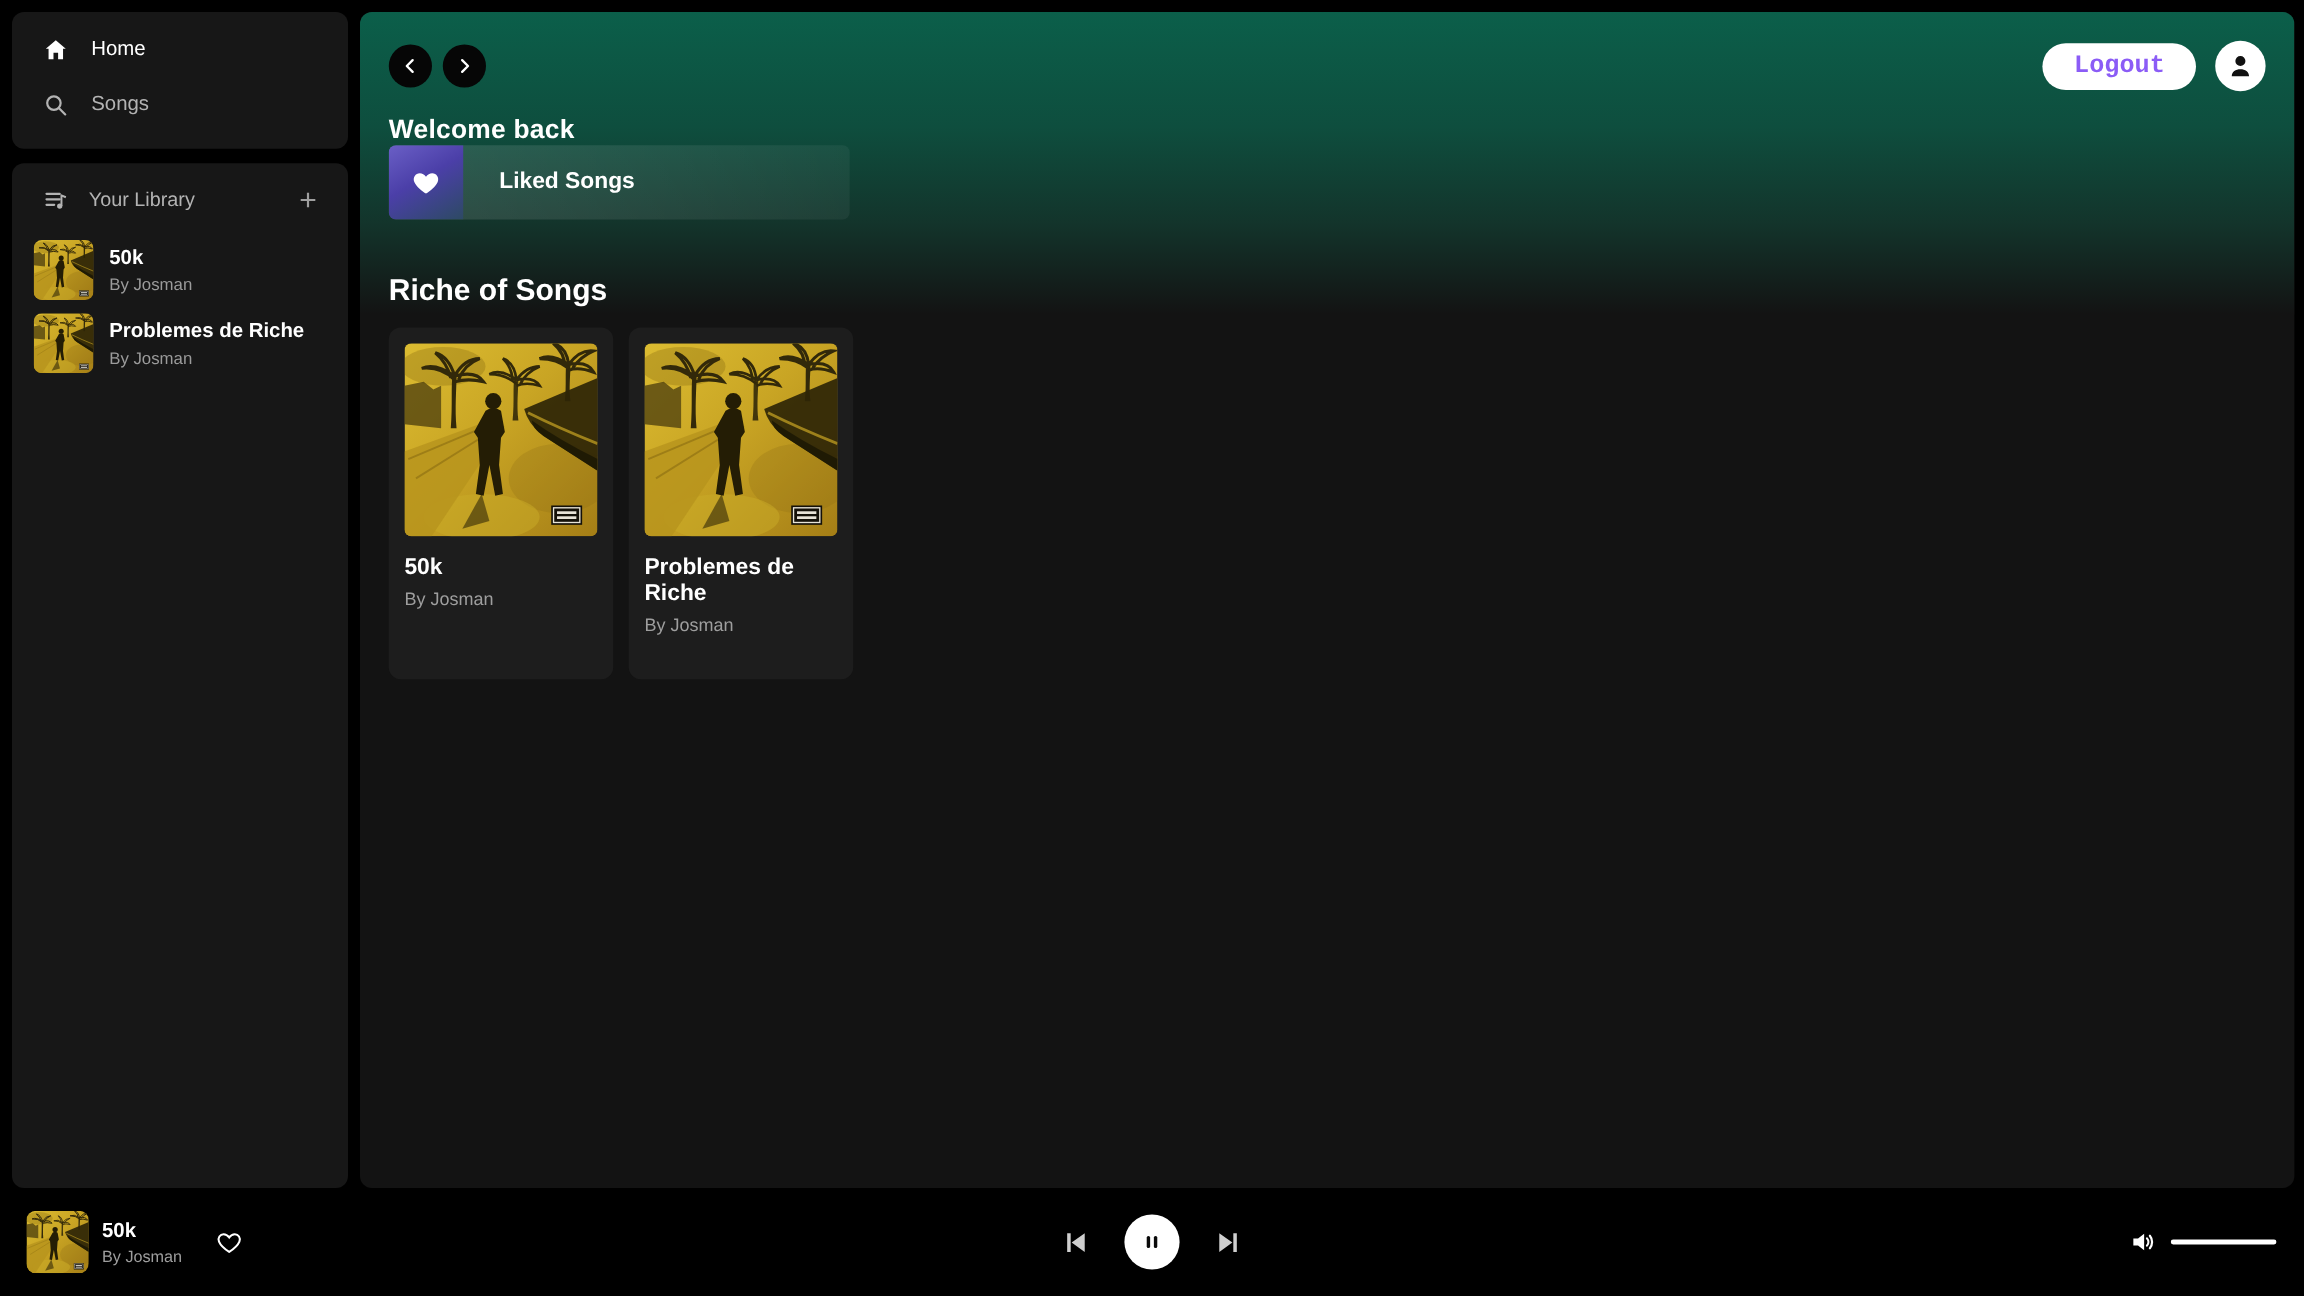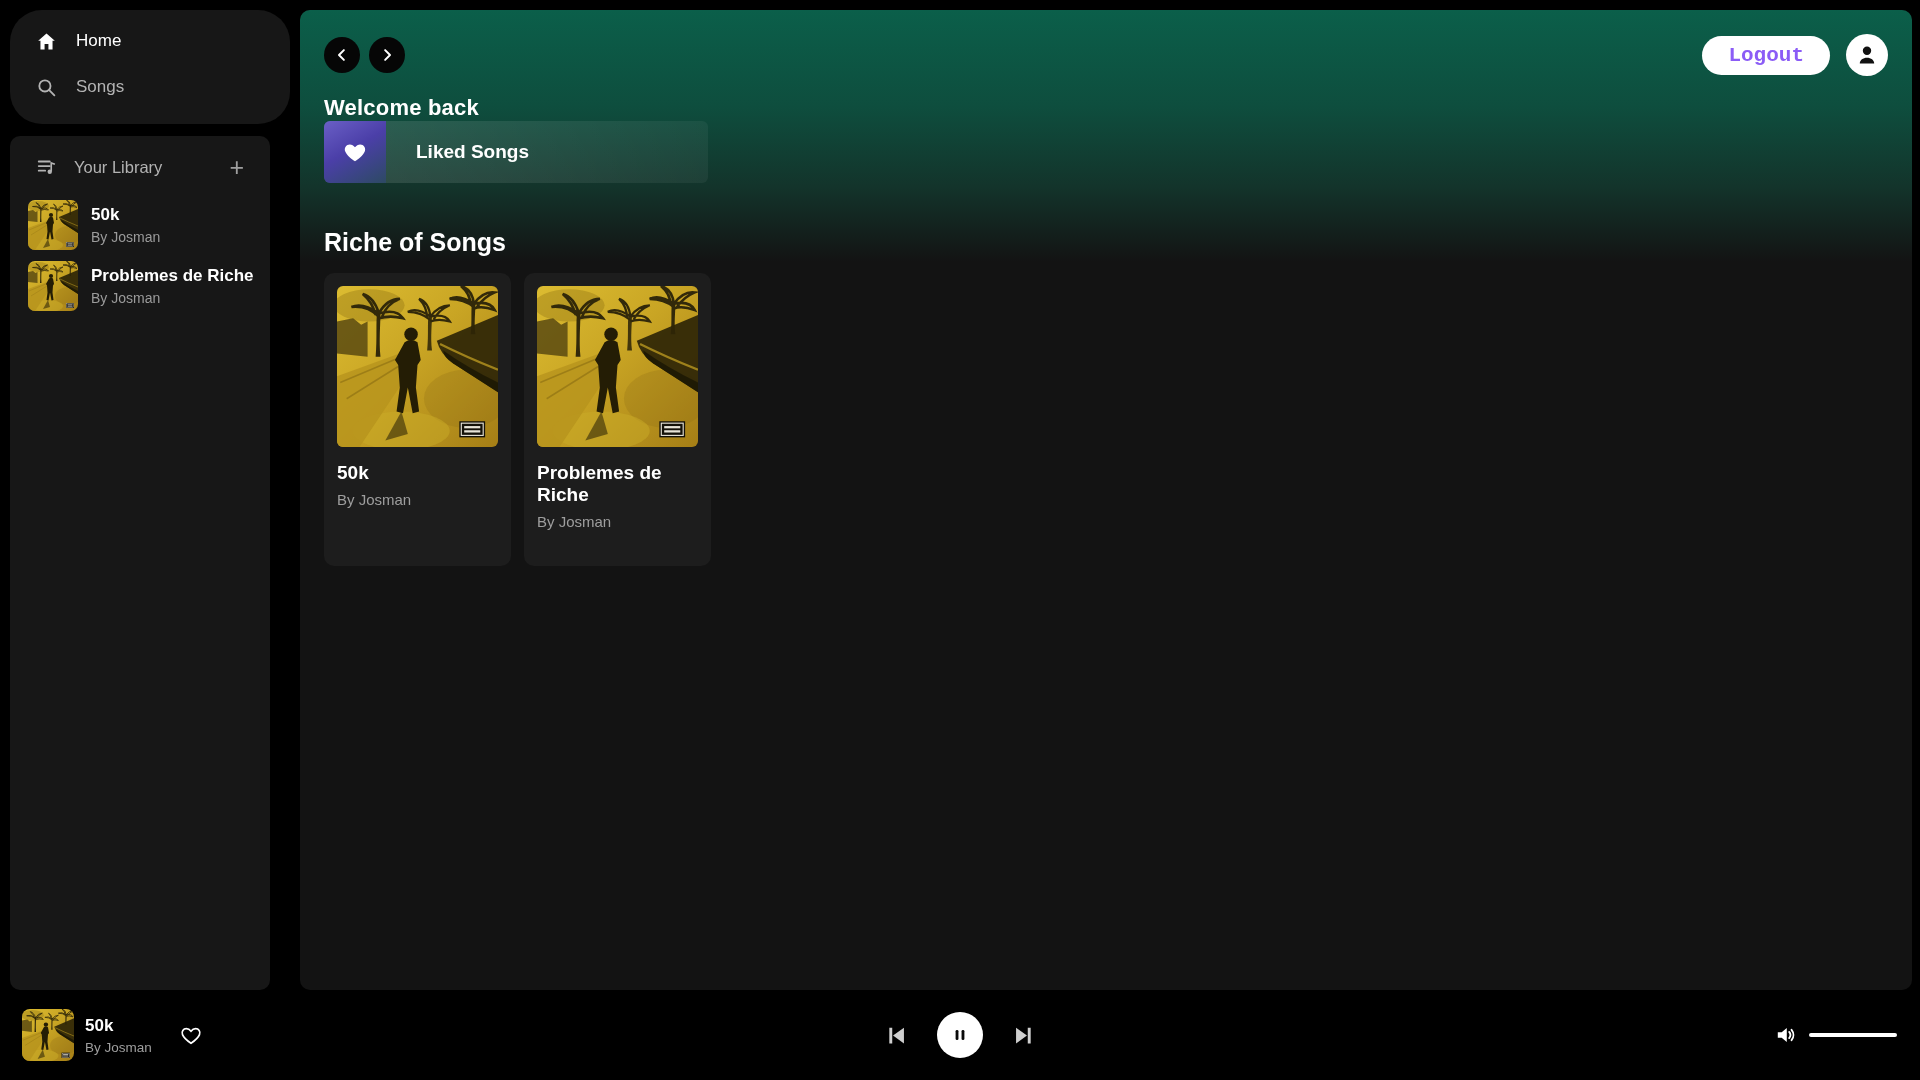--- a/index.html
+++ b/index.html
@@ -1,27 +1,27 @@
 <!DOCTYPE html>
 <html><head>
 <meta charset="utf-8">
 <style>
   * { margin:0; padding:0; box-sizing:border-box; }
   html,body { width:1920px; height:1080px; overflow:hidden; background:#000;
               font-family:"Liberation Sans", sans-serif; color:#fff; }
 
   
   .panel { background:#171717; border-radius:10px; position:absolute; }
-  #sidebar-top { left:10px; top:10px; width:280px; height:114px; padding-top:8px;border-radius:32px; }
+  #sidebar-top { left:10px; top:10px; width:280px; height:114px; padding-top:8px; }
   .nav-row { display:flex; align-items:center; height:46px; padding-left:26px; gap:19px; cursor:pointer; }
   .nav-row svg { width:21px; height:21px; flex:0 0 auto; }
   .nav-label { font-size:17px; font-weight:500; color:#b3b3b3; }
   .nav-row.active .nav-label { color:#fff; }
 
-  #sidebar-bottom { left:10px; top:136px; width:260px; height:854px; }
+  #sidebar-bottom { left:10px; top:136px; width:280px; height:854px; }
   .lib-header { display:flex; align-items:center; gap:16px; padding:20px 22px 8px 26px; }
   .lib-header svg { width:22px; height:22px; }
   .lib-title { font-size:16.5px; font-weight:500; color:#b3b3b3; }
   .lib-add { margin-left:auto; font-size:25px; line-height:20px; color:#9f9f9f; cursor:pointer;
              font-weight:400; padding:0 4px; }
   .lib-list { margin-top:14px; display:flex; flex-direction:column; gap:11px; }
   .lib-item { display:flex; align-items:center; gap:13px; padding:0 12px 0 18px; cursor:pointer; }
   .thumb { width:50px; height:50px; border-radius:7px; overflow:hidden; flex:0 0 auto; }
   .thumb svg { width:100%; height:100%; display:block; }
   .item-title { font-size:17px; font-weight:600; color:#fff; }

